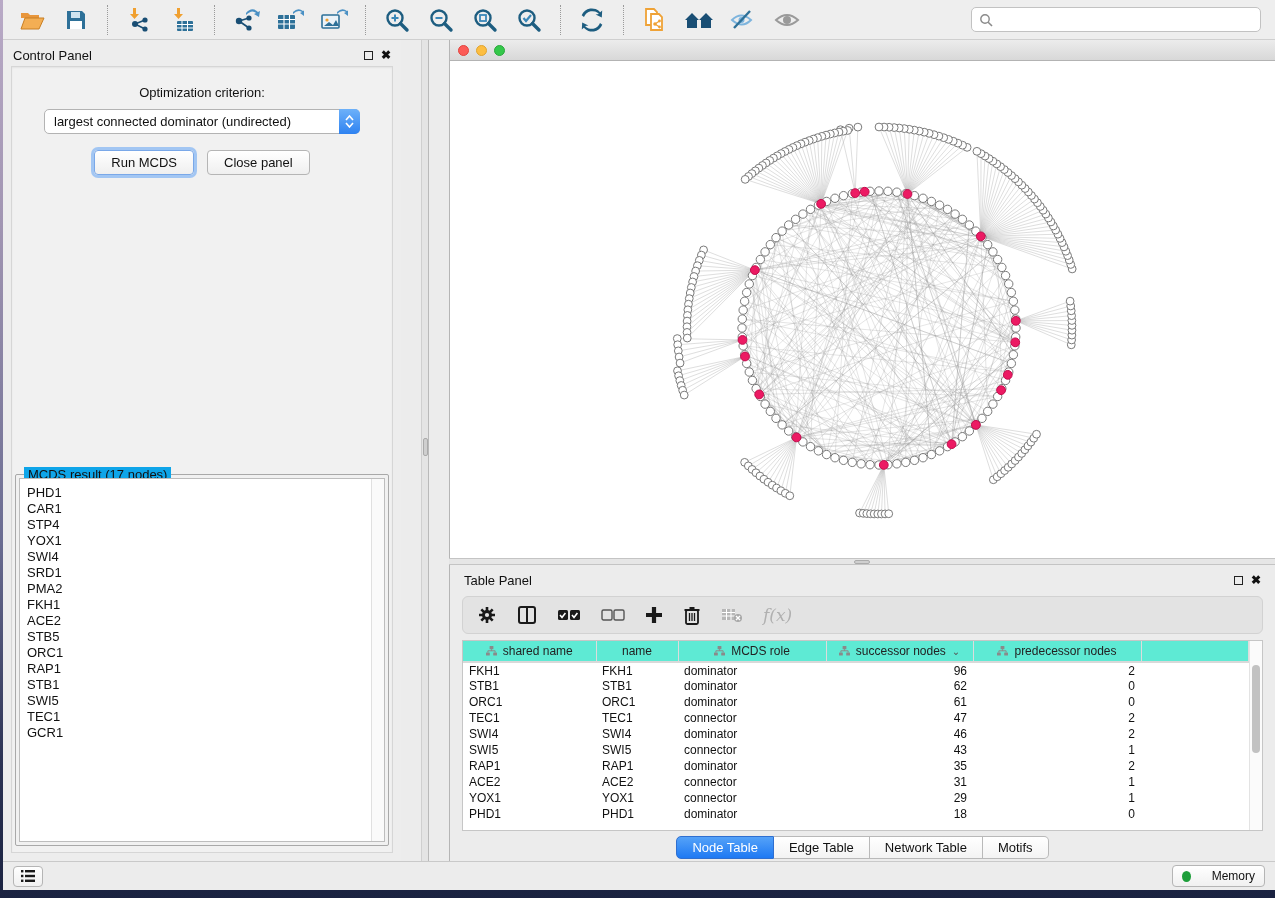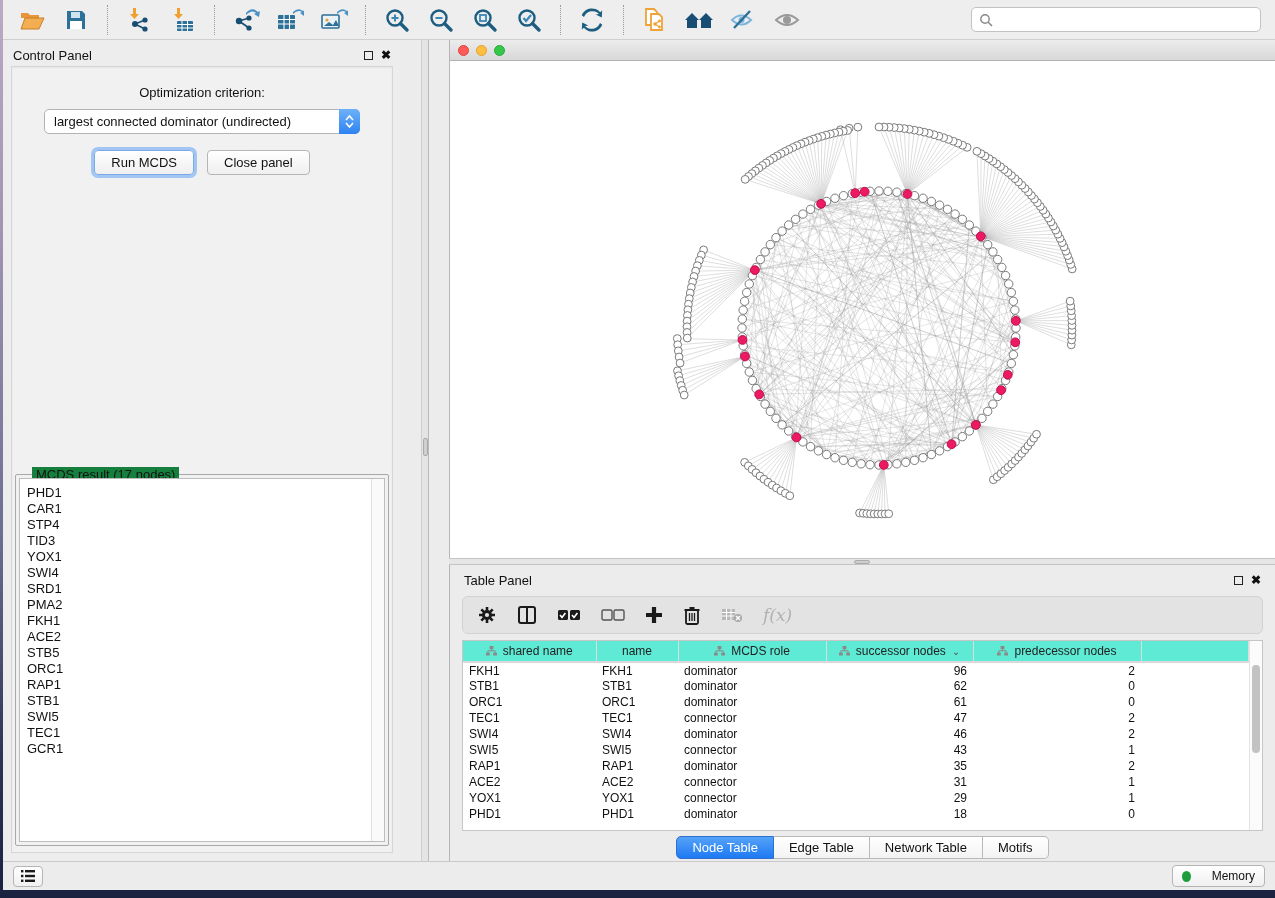--- a/index.html
+++ b/index.html
@@ -38,21 +38,21 @@
   .opt-label { font-size:13px; color:#111; margin-top:18px; }
   .select-box { margin-top:9px; width:316px; height:25px; background:#fff; border:1px solid #b3b3b3; border-radius:5px; display:flex; align-items:center; position:relative; }
   .select-box .sel-text { font-size:13px; padding-left:9px; color:#111; flex:1; white-space:nowrap; overflow:hidden; }
   .sel-stepper { width:21px; height:25px; margin:-1px -1px -1px 0; background:linear-gradient(#6db1f9,#2e82f1); border-radius:0 5px 5px 0; display:flex; flex-direction:column; align-items:center; justify-content:center; gap:1px; }
   .sel-stepper svg { display:block; }
   .btn-row { margin-top:16px; display:flex; gap:13px; }
   .push-btn { font-size:13px; color:#111; padding:4px 16px; background:linear-gradient(#ffffff,#efefef); border:1px solid #b5b5b5; border-radius:4px; }
   .push-btn.focused { box-shadow:0 0 0 3px rgba(110,170,245,.6); border-color:#7aa8e8; }
 
   .mcds-group { margin-top:auto; width:374px; height:372px; border:1px solid #a9a9a9; border-radius:2px; margin-bottom:6px; position:relative; padding:3px; }
-  .mcds-legend { position:absolute; top:-8px; left:16px; background:#15803d; font-size:13px; padding:0 4px; color:#111; }
+  .mcds-legend { position:absolute; top:-8px; left:8px; background:#0ea5e9; font-size:13px; padding:0 4px; color:#111; }
   .mcds-list { width:100%; height:100%; background:#fff; border:1px solid #bdbdbd; overflow:hidden; position:relative; padding:6px 0 0 7px; }
   .mcds-item { font-size:13px; color:#111; line-height:16px; }
   .mcds-scroll { position:absolute; right:0; top:0; bottom:0; width:13px; background:#fafafa; border-left:1px solid #e0e0e0; }
 
   
   .net-win { flex:none; height:518px; display:flex; flex-direction:column; border-left:1px solid #b5b5b5; background:#fff; min-width:0; }
   .net-titlebar { height:21px; flex:none; background:linear-gradient(#ececec,#d8d8d8); border-bottom:1px solid #b3b3b3; display:flex; align-items:center; padding:0 8px; position:relative; }
   .traffic { display:flex; gap:7px; }
   .light { width:11px; height:11px; border-radius:50%; }
   .light.red { background:#fc5b57; border:1px solid #e2443f; }
@@ -262,21 +262,20 @@
         <div class="btn-row">
           <button class="push-btn focused">Run MCDS</button>
           <button class="push-btn">Close panel</button>
         </div>
         <div class="mcds-group">
           <span class="mcds-legend">MCDS result (17 nodes)</span>
           <div class="mcds-list" id="mcds-list">
             <div class="mcds-item">PHD1</div>
               <div class="mcds-item">CAR1</div>
               <div class="mcds-item">STP4</div>
-              <div class="mcds-item">TID3</div>
               <div class="mcds-item">YOX1</div>
               <div class="mcds-item">SWI4</div>
               <div class="mcds-item">SRD1</div>
               <div class="mcds-item">PMA2</div>
               <div class="mcds-item">FKH1</div>
               <div class="mcds-item">ACE2</div>
               <div class="mcds-item">STB5</div>
               <div class="mcds-item">ORC1</div>
               <div class="mcds-item">RAP1</div>
               <div class="mcds-item">STB1</div>

